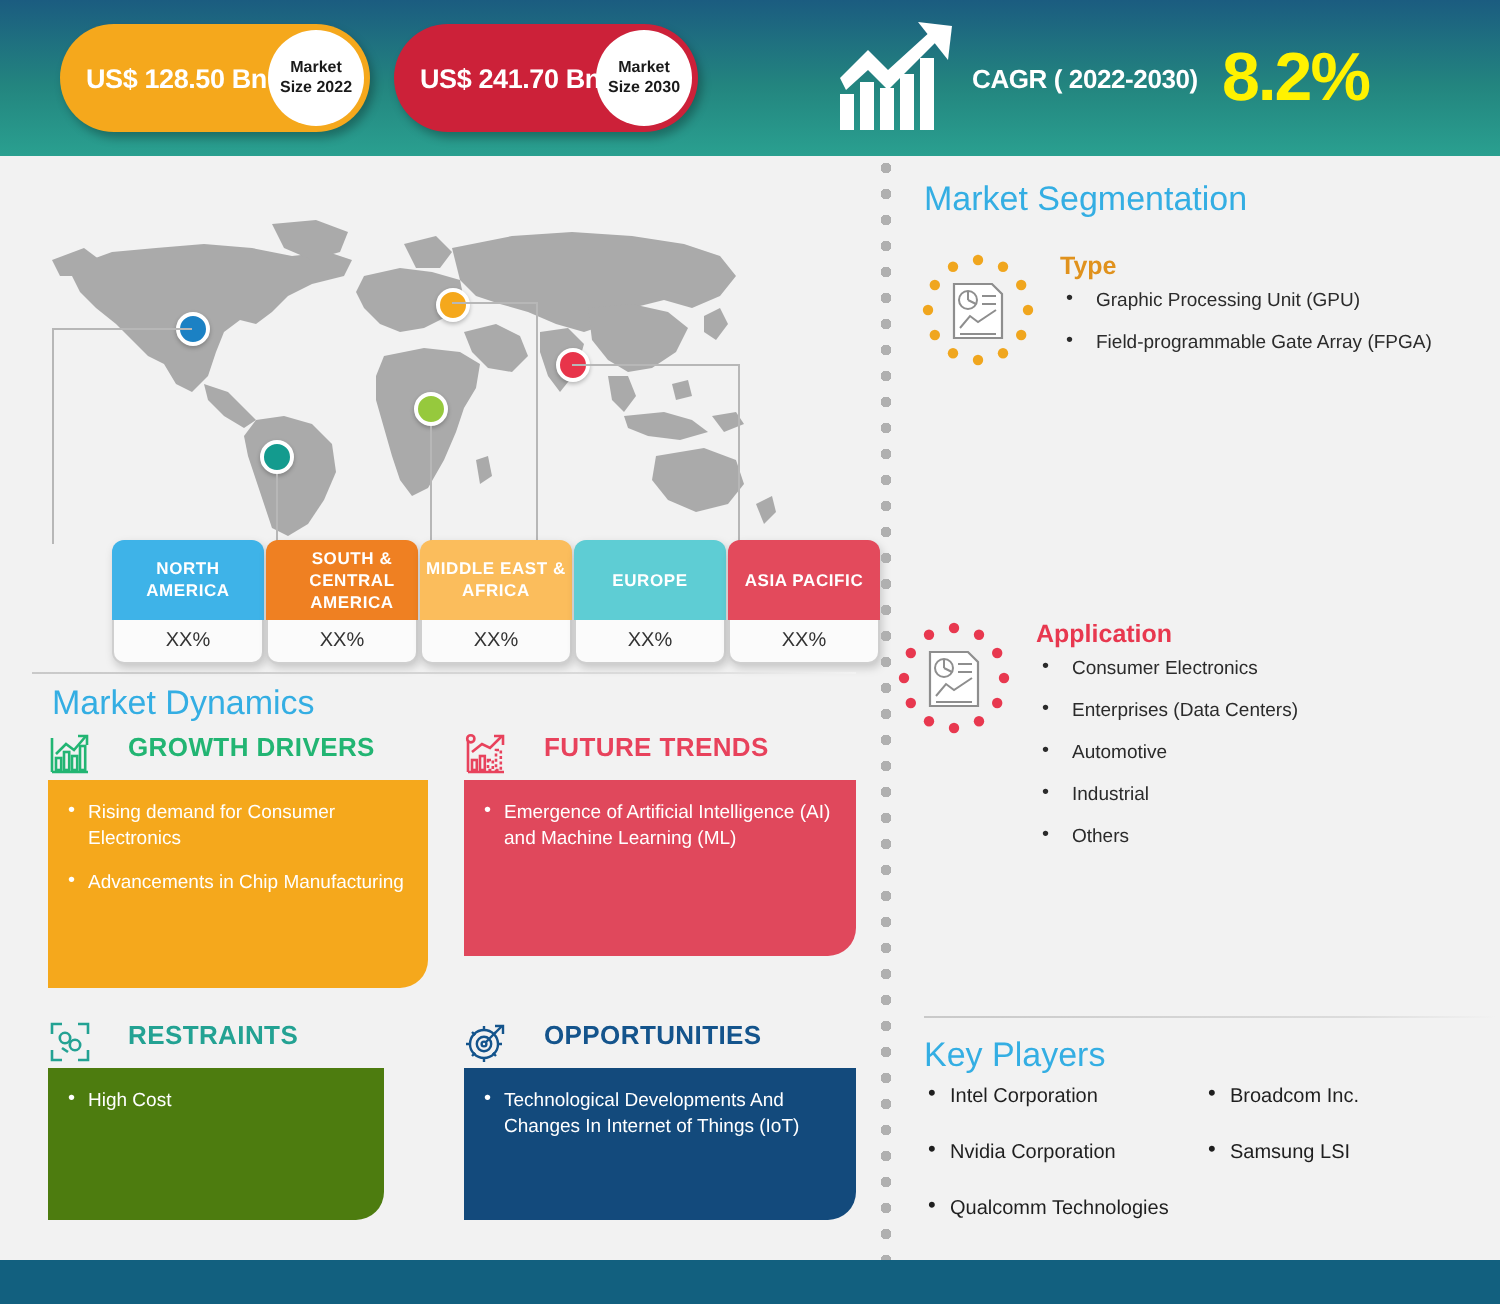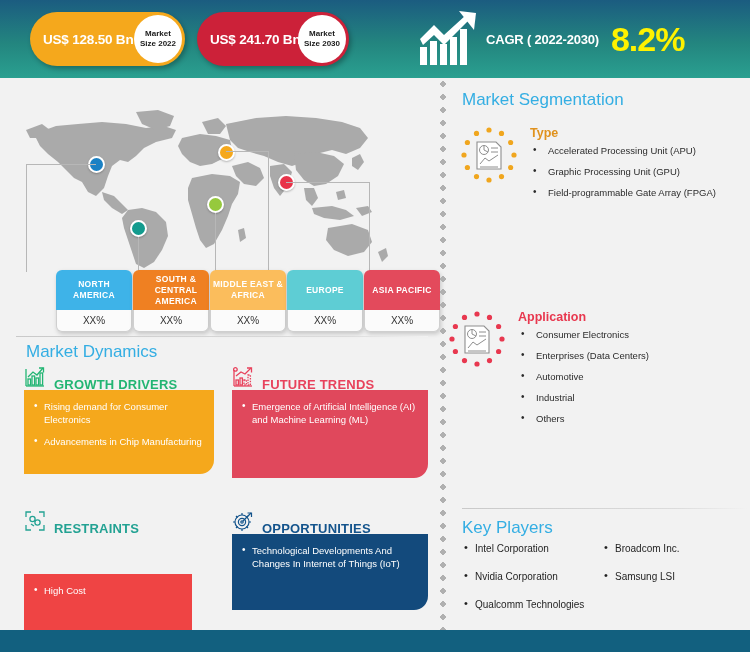--- a/index.html
+++ b/index.html
@@ -81,21 +81,21 @@
     border-radius: 0 0 6px 6px; height: 22px;
     display: flex; align-items: center; justify-content: center;
     font-size: 10px; color: #333; font-weight: normal;
   }
 
   .hr-light { position: absolute; left: 16px; top: 258px; width: 412px; height: 1px;
     background: linear-gradient(90deg,#c9c9c9,#dcdcdc 80%,#f2f2f2); }
 
   #dynamics-title { position: absolute; left: 26px; top: 264px; }
 
-  .card-head { position: absolute; display: flex; align-items: flex-end; }
+  .card-head { position: absolute; display: flex; align-items: flex-start; gap: 10px; }
   .card-head .label { font-size: 13px; font-weight: bold; letter-spacing: 0.2px; margin-left: 8px; }
   .dyn-card {
     position: absolute; border-radius: 0 0 14px 0;
     padding: 10px 12px 10px 10px; color: #ffffff;
   }
   .dyn-card ul { list-style: none; }
   .dyn-card li {
     font-size: 9.5px; line-height: 13px; margin-bottom: 9px;
     padding-left: 10px; position: relative;
   }
@@ -284,21 +284,21 @@
             <rect x="8" y="10" width="2.6" height="9"></rect>
             <rect x="12" y="12" width="2.6" height="7"></rect>
             <rect x="16" y="7" width="2.6" height="12"></rect>
             <path d="M4 11 L9 6 L13 9 L19 2"></path>
             <path d="M15 2 H19.5 V6.5"></path>
           </g>
         </svg>
       </span>
       <span class="label" style="color:#22b573;">GROWTH DRIVERS</span>
     </div>
-    <div class="dyn-card" style="left:24px; top:312px; width:190px; height:84px; background:#f5a81c;">
+    <div class="dyn-card" style="left:24px; top:312px; width:190px; height:104px; background:#f5a81c;">
       <ul>
         <li>Rising demand for Consumer Electronics</li>
         <li>Advancements in Chip Manufacturing</li>
       </ul>
     </div>
 
     <div class="card-head" style="left:232px; top:288px;">
       <span>
         <svg width="22" height="22" viewBox="0 0 22 22">
           <g stroke="#e8425c" stroke-width="1.3" fill="none">
@@ -331,21 +331,21 @@
             <path d="M20 15 V20 H15"></path>
               <path d="M7 20 H2 V15"></path>
             <circle cx="8.5" cy="9" r="2.6"></circle>
             <circle cx="13.5" cy="12.5" r="2.6"></circle>
             <path d="M7 14 L10 16"></path>
           </g>
         </svg>
       </span>
       <span class="label" style="color:#23a293;">RESTRAINTS</span>
     </div>
-    <div class="dyn-card" style="left:24px; top:456px; width:168px; height:76px; background:#ef4444;margin-top:40px;">
+    <div class="dyn-card" style="left:24px; top:456px; width:168px; height:76px; background:#4d7c0f;">
       <ul>
         <li>High Cost</li>
       </ul>
     </div>
 
     <div class="card-head" style="left:232px; top:432px;">
       <span>
         <svg width="22" height="22" viewBox="0 0 22 22">
           <g stroke="#14548c" stroke-width="1.2" fill="none">
             <circle cx="10" cy="12" r="7"></circle>
@@ -397,21 +397,20 @@
             <path d="M24 24 V19.5 M24 24 L28 26"></path>
             <path d="M31 22 H38 M31 26 H38"></path>
             <path d="M20 38 L25 32 L29 35 L38 29"></path>
             <path d="M20 41 H38"></path>
           </g>
         </svg>
       </div>
       <div class="seg-body">
         <div class="seg-heading" style="color:#e0921d;">Type</div>
         <ul>
-          <li>Accelerated Processing Unit (APU)</li>
           <li>Graphic Processing Unit (GPU)</li>
           <li>Field-programmable Gate Array (FPGA)</li>
         </ul>
       </div>
     </div>
 
     <div class="seg-block" style="left:10px; top:232px;">
       <div class="seg-icon-wrap">
         <svg width="58" height="58" viewBox="0 0 58 58">
           <g fill="#e8384f">

